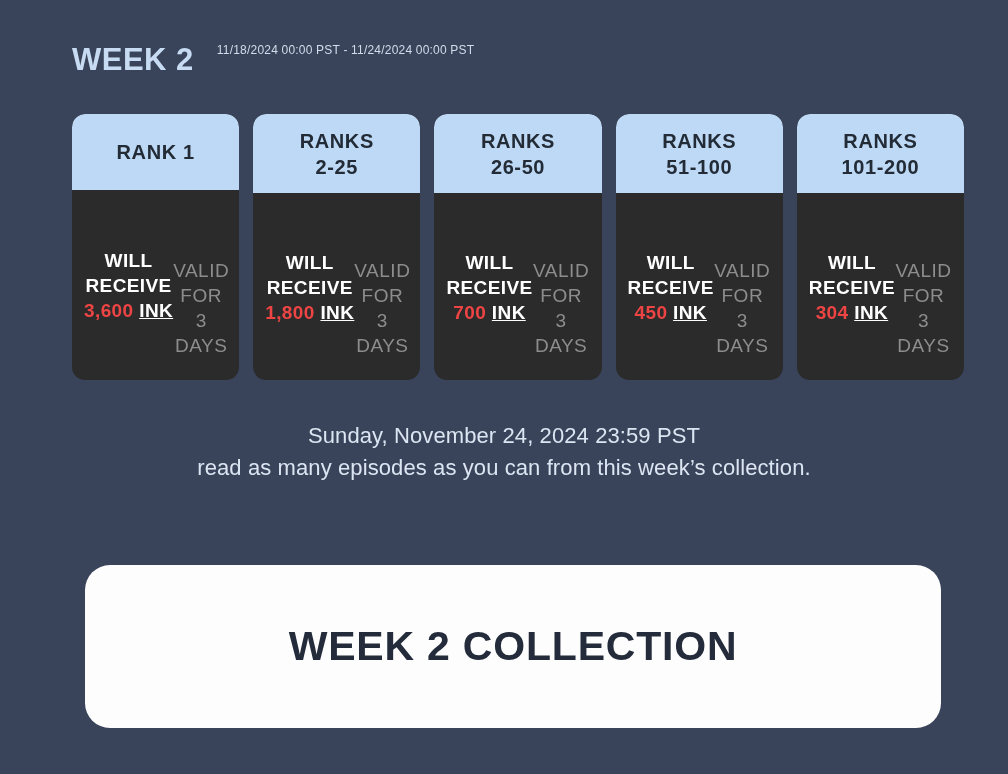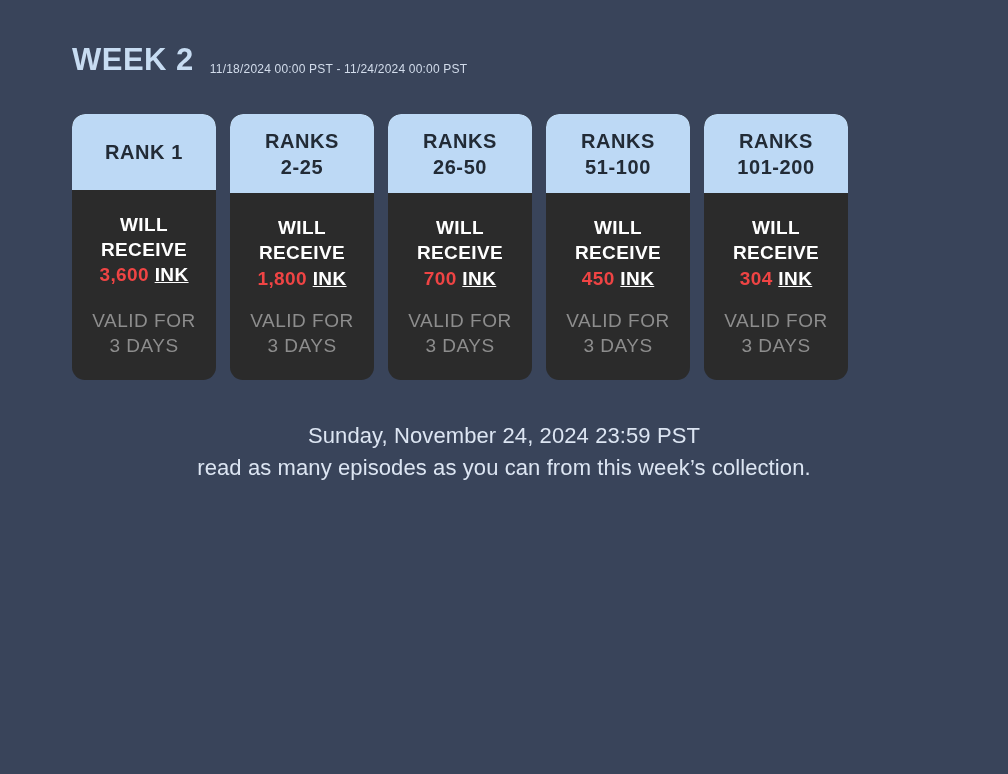--- a/index.html
+++ b/index.html
@@ -21,22 +21,22 @@
     height: 774px;
     box-sizing: border-box;
   }
 
   
   .header {
     position: absolute;
     left: 72px;
     top: 44px;
     display: flex;
-    align-items: flex-end;
-    gap: 16px;
+    align-items: flex-start;
+    gap: 23px;
   }
   .week-title {
     font-size: 31px;
     font-weight: bold;
     color: #c7dcf2;
     letter-spacing: 0.5px;
     line-height: 1;
   }
   .date-range {
     font-size: 12px;
@@ -45,21 +45,21 @@
     letter-spacing: 0.2px;
     line-height: 1;
     white-space: nowrap;
   }
 
   
   .cards-row {
     position: absolute;
     left: 72px;
     top: 114px;
-    width: 776px;
+    width: 892px;
     display: flex;
     gap: 14px;
   }
   .rank-card {
     flex: 1 1 0;
     display: flex;
     flex-direction: column;
     border-radius: 13px;
     overflow: hidden;
     background: #2b2b2b;
@@ -81,21 +81,20 @@
     justify-content: center;
     box-sizing: border-box;
   }
   .card-header.one-line {
     padding-top: 26px;
     padding-bottom: 24px;
   }
   .card-body {
     flex: 1;
     display: flex;
-    flex-direction: column;
     align-items: center;
     padding: 22px 12px 20px;
     box-sizing: border-box;
   }
   .receive-block {
     text-align: center;
     color: #ffffff;
     font-weight: bold;
     font-size: 19px;
     line-height: 1.33;
@@ -286,14 +285,15 @@
       </div>
     </div>
 
   </div>
 
   <div class="description">
     <div>Sunday, November 24, 2024 23:59 PST</div>
     <div>read as many episodes as you can from this week’s collection.</div>
   </div>
 
+  <button class="cta-button">WEEK 2 COLLECTION</button>
 
 </div>
 
 </body></html>

